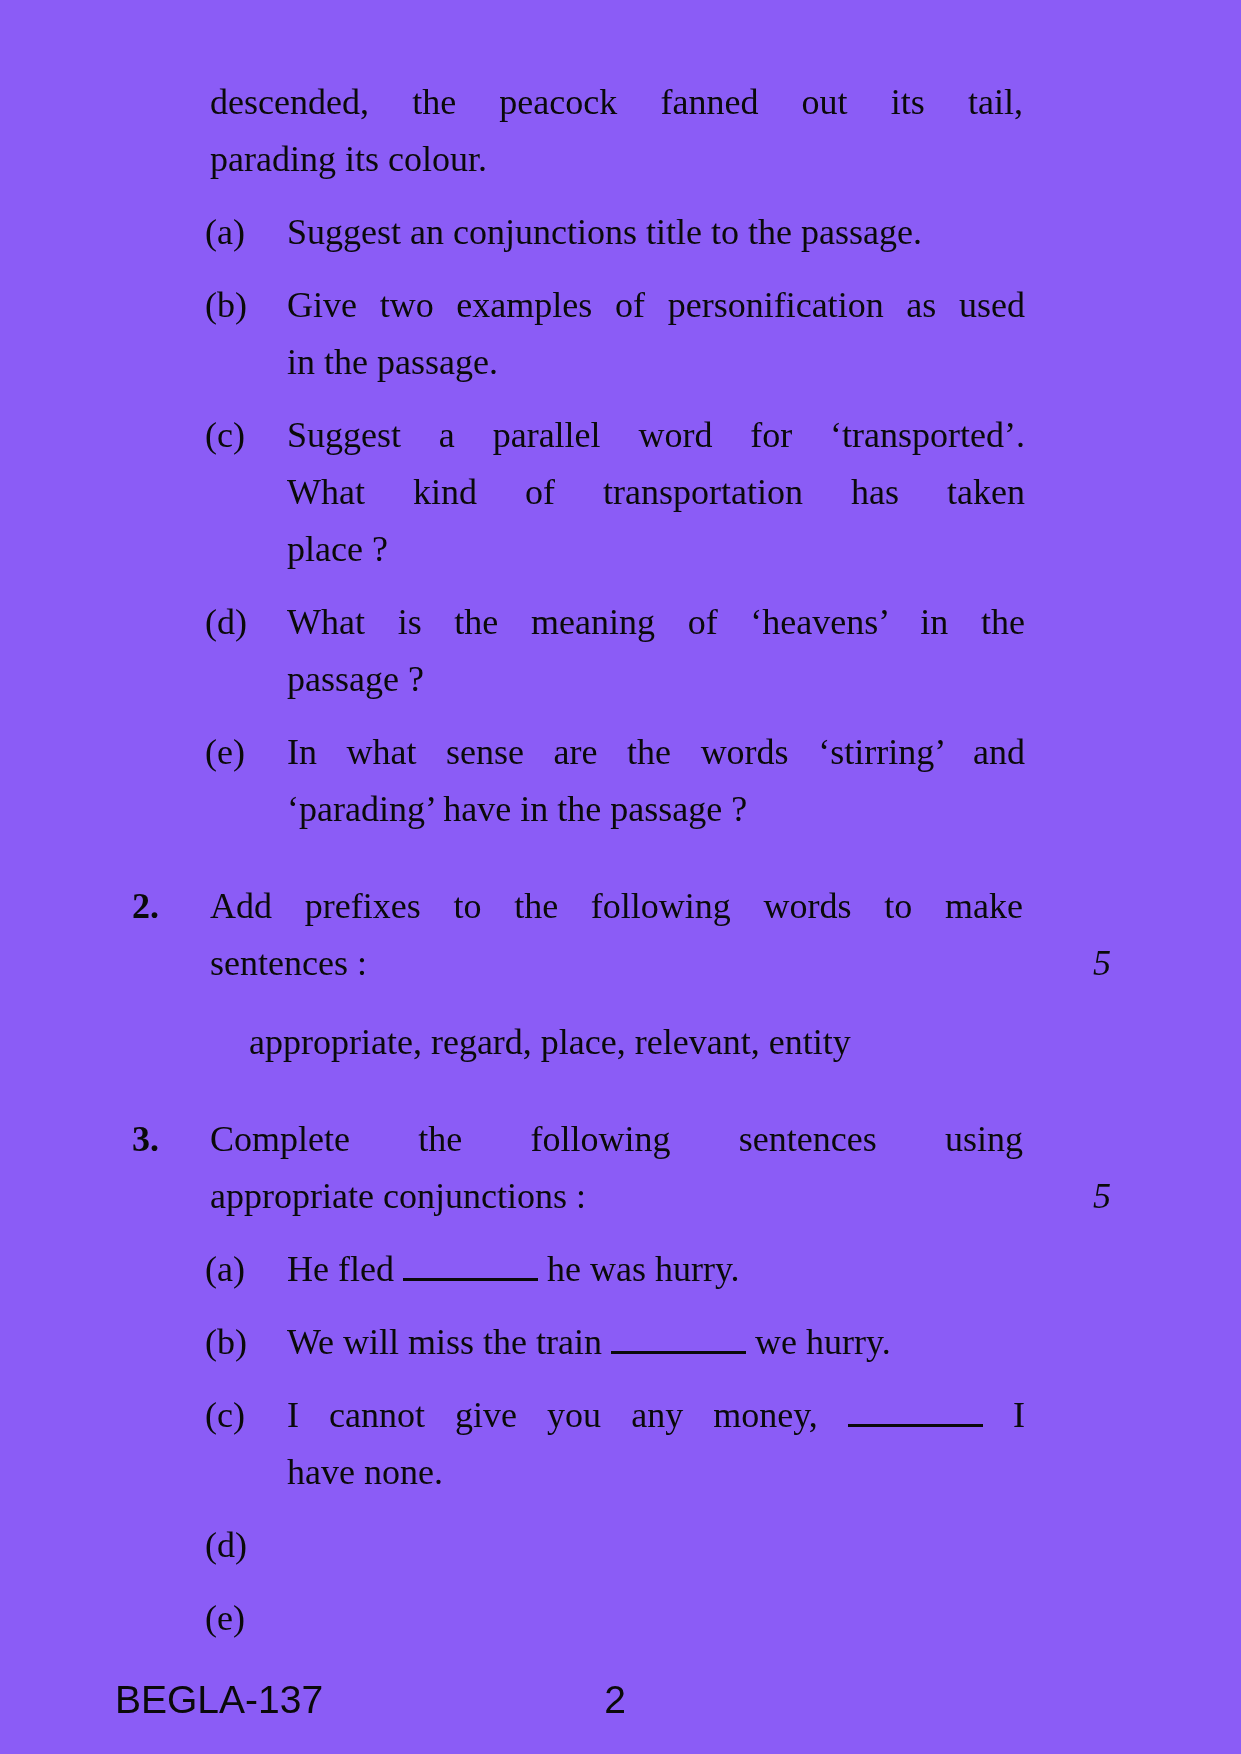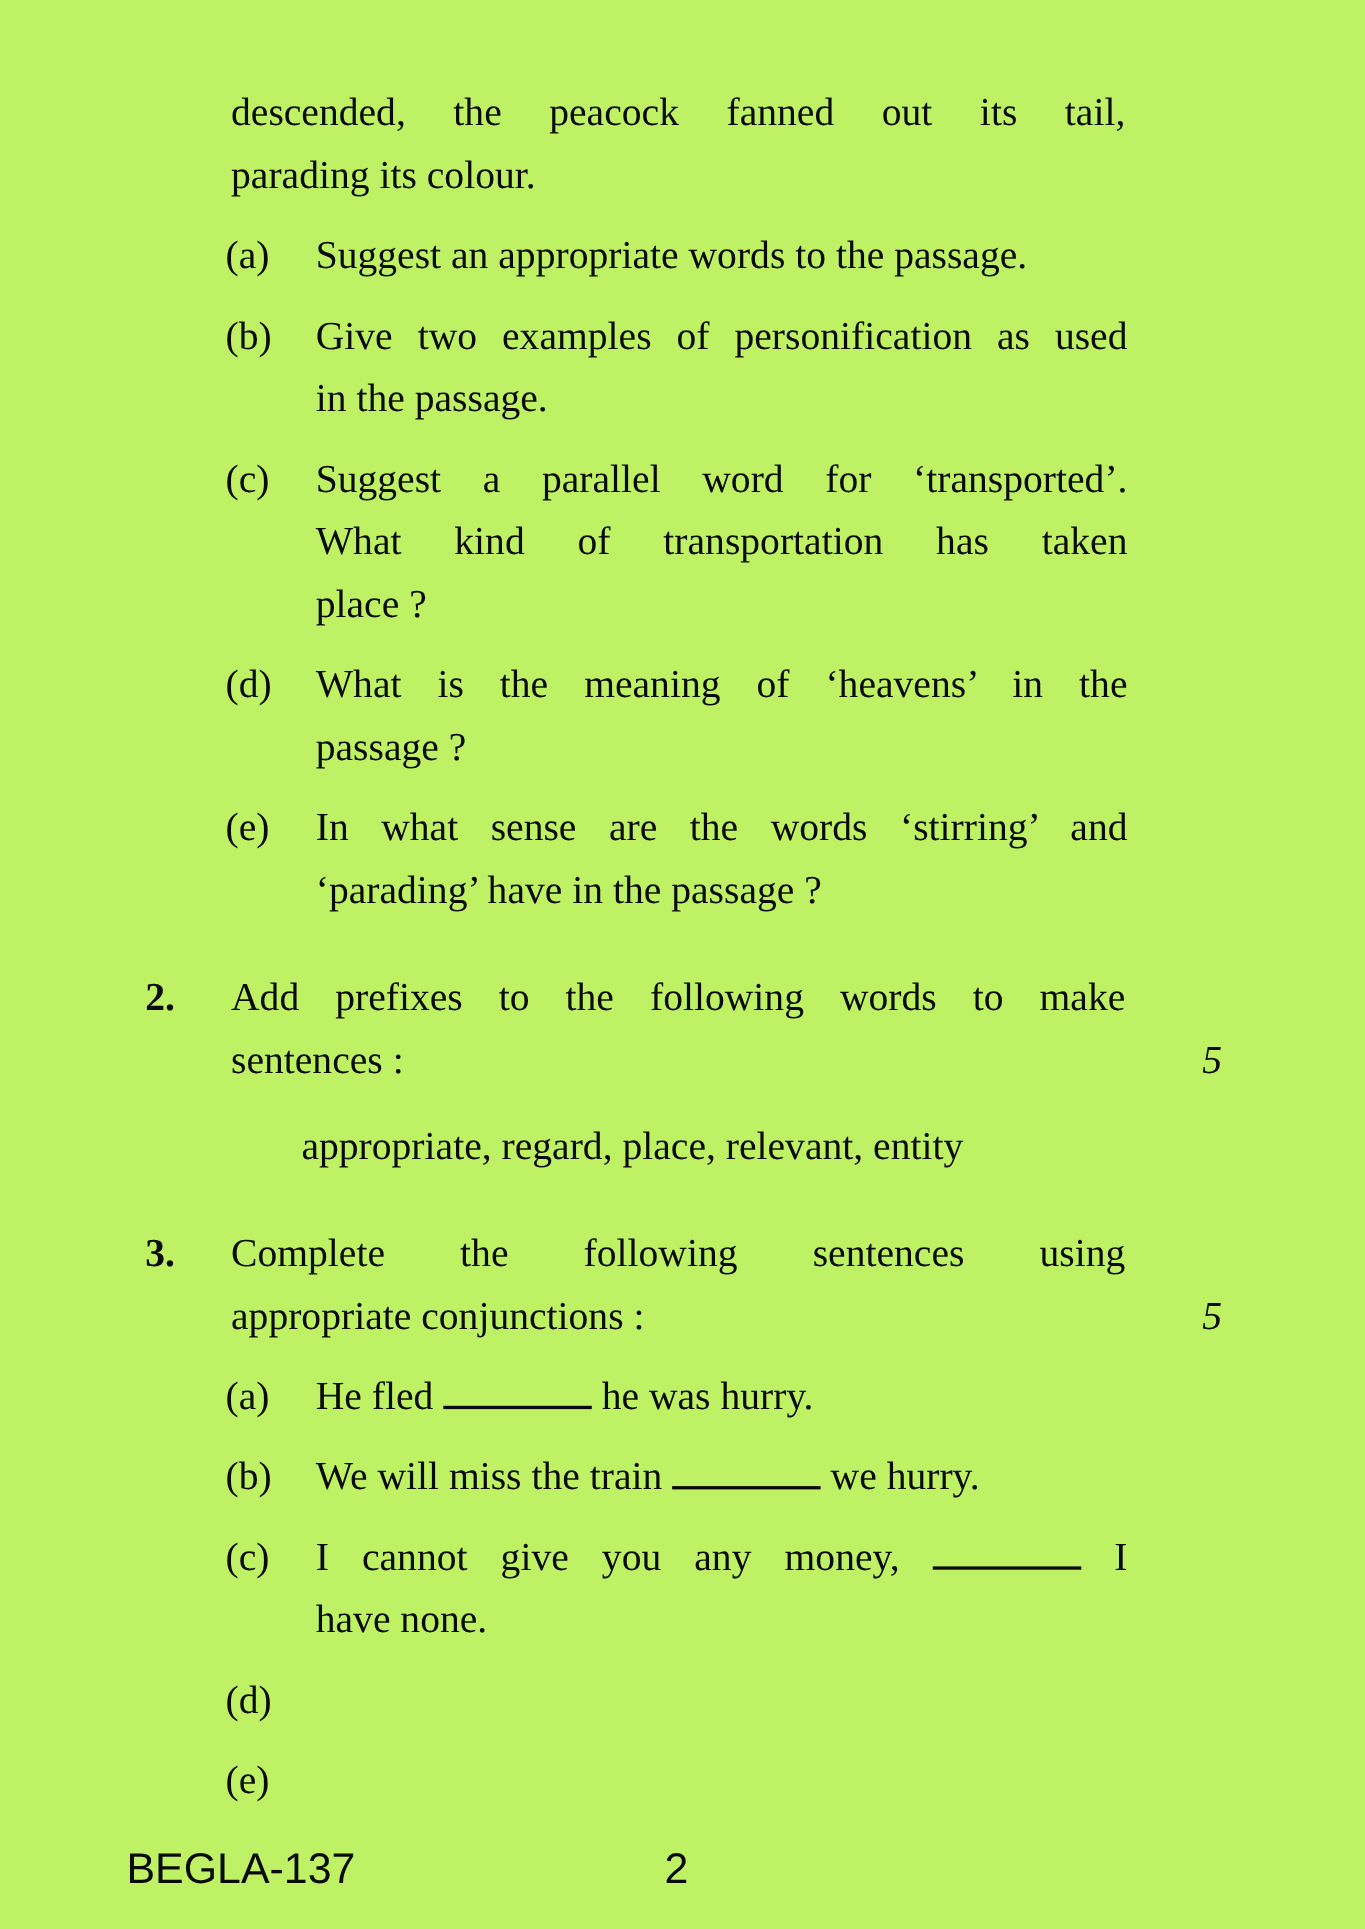--- a/index.html
+++ b/index.html
@@ -2,21 +2,21 @@
 <html><head>
 <meta charset="utf-8">
 <style>
   * { margin: 0; padding: 0; box-sizing: border-box; }
   html, body { background: #888; }
   .page {
     position: relative;
     width: 1241px;
     height: 1754px;
     margin: 0 auto;
-    background: #bef264;
+    background: #8b5cf6;
     color: #0a0a0a;
     font-family: "Liberation Serif", "DejaVu Serif", serif;
     font-size: 36px;
     overflow: hidden;
   }
   .content { padding-top: 74px; }
   .line { line-height: 57px; min-height: 57px; white-space: pre-wrap; }
   
   .jline { text-align: justify; text-align-last: justify; }
 
@@ -38,21 +38,21 @@
   }
   .qnum { font-weight: bold; line-height: 57px; }
   .marks-line { position: relative; }
   .marks {
     position: absolute;
     top: 0;
     right: -88px;
     font-style: italic;
     line-height: 57px;
   }
-  .wordlist { margin-left: 64px; margin-top: 22px; }
+  .wordlist { margin-left: 39px; margin-top: 22px; }
 
   .blank {
     display: inline-block;
     width: 135px;
     height: 0.85em;
     border-bottom: 3px solid #0a0a0a;
   }
 
   .footer {
     position: absolute;
@@ -73,21 +73,21 @@
   <div class="content">
 
     <div class="intro">
       <div class="line jline">descended, the peacock fanned out its tail,</div>
       <div class="line">parading its colour.</div>
     </div>
 
     <div class="subitem">
       <span class="sublabel">(a)</span>
       <div class="subbody">
-        <div class="line">Suggest an appropriate words to the passage.</div>
+        <div class="line">Suggest an conjunctions title to the passage.</div>
       </div>
     </div>
 
     <div class="subitem">
       <span class="sublabel">(b)</span>
       <div class="subbody">
         <div class="line jline">Give two examples of personification as used</div>
         <div class="line">in the passage.</div>
       </div>
     </div>

